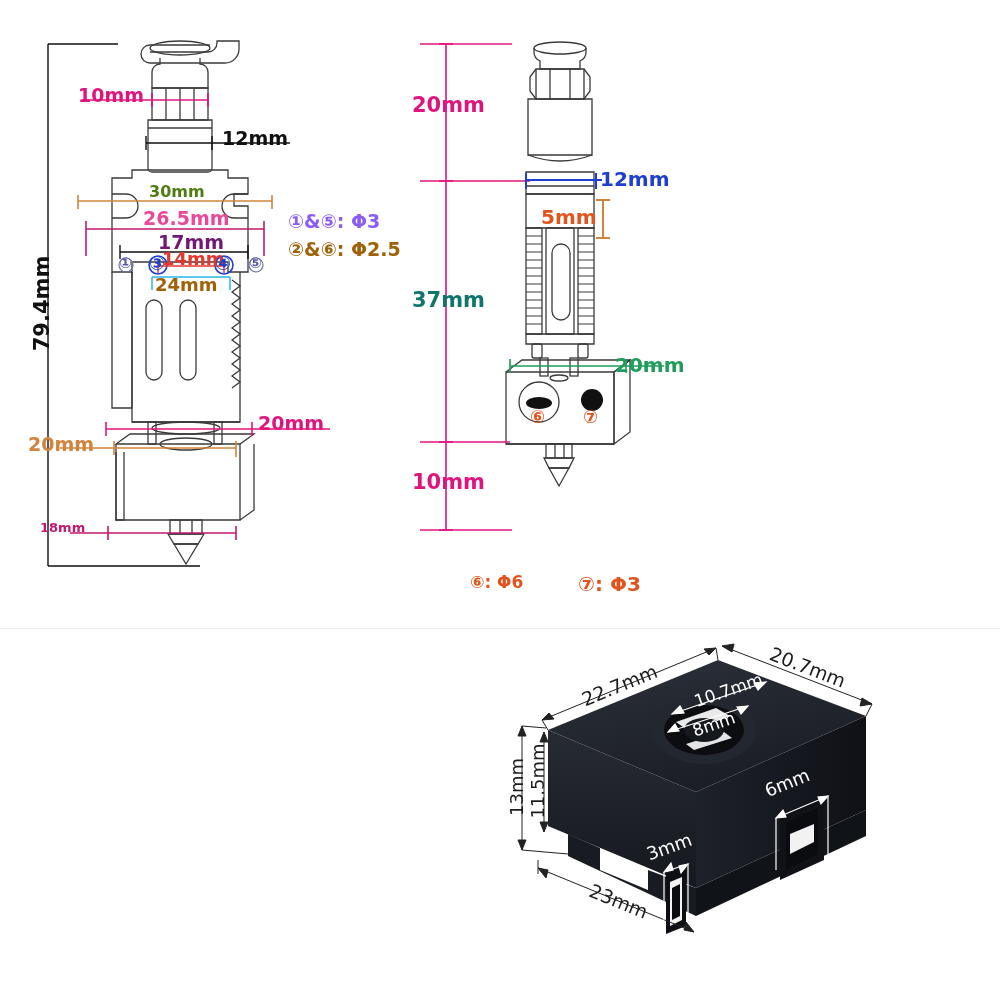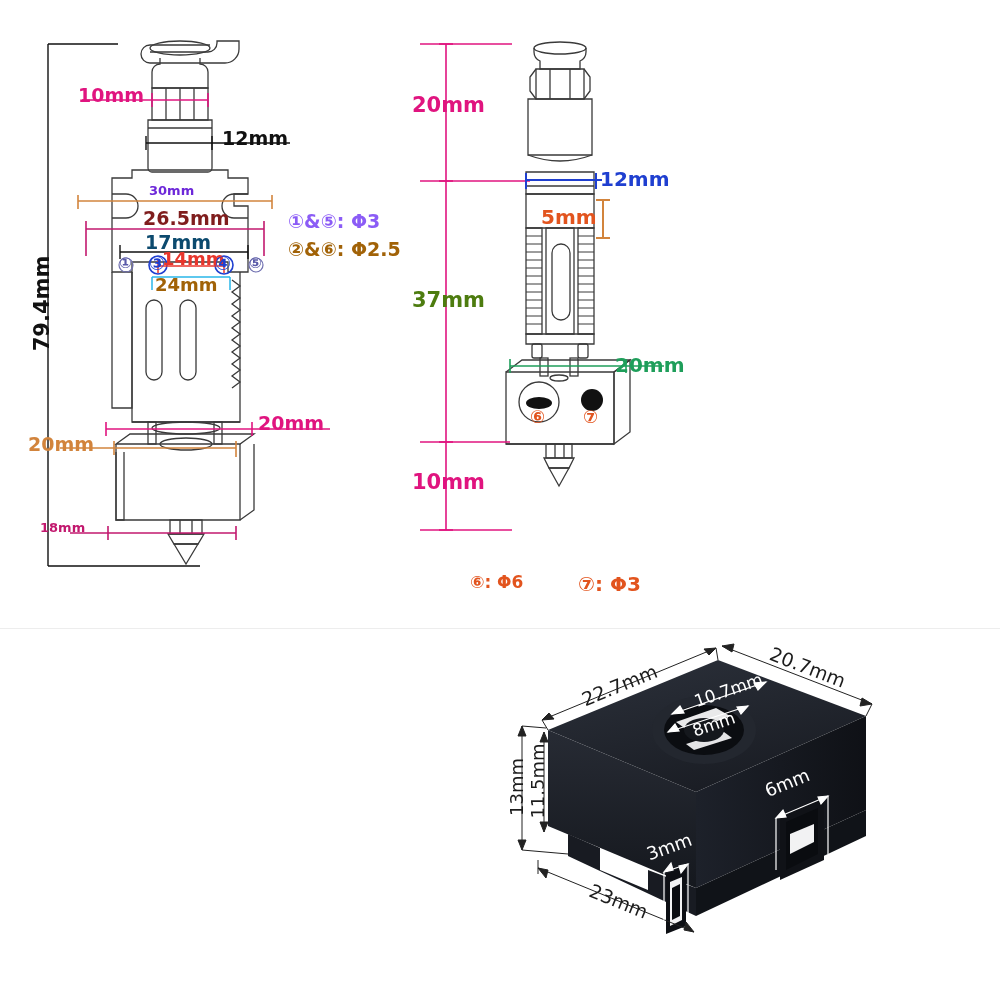--- a/index.html
+++ b/index.html
@@ -135,23 +135,23 @@
 
       <g stroke="#C2186E" stroke-width="1.6">
         <line x1="70" y1="533" x2="236" y2="533"></line>
         <line x1="108" y1="526" x2="108" y2="540"></line>
         <line x1="236" y1="526" x2="236" y2="540"></line>
       </g>
     </svg>
 
     <div class="lbl" style="left:78px;top:86px;font-size:19px;color:#E0147F;">10mm</div>
     <div class="lbl" style="left:222px;top:129px;font-size:19px;color:#111111;">12mm</div>
-    <div class="lbl" style="left:149px;top:184px;font-size:13px;color:#6d28d9;">30mm</div>
-    <div class="lbl" style="left:143px;top:209px;font-size:19px;color:#7f1d1d;">26.5mm</div>
-    <div class="lbl" style="left:145px;top:233px;font-size:19px;color:#0c4a6e;">17mm</div>
+    <div class="lbl" style="left:149px;top:184px;font-size:16px;color:#4d7c0f;">30mm</div>
+    <div class="lbl" style="left:143px;top:209px;font-size:19px;color:#ec4899;">26.5mm</div>
+    <div class="lbl" style="left:158px;top:233px;font-size:19px;color:#701a75;">17mm</div>
     <div class="lbl" style="left:162px;top:250px;font-size:18px;color:#E8352B;">14mm</div>
     <div class="lbl" style="left:155px;top:276px;font-size:18px;color:#a16207;">24mm</div>
     <div class="lbl" style="left:258px;top:414px;font-size:19px;color:#E0147F;">20mm</div>
     <div class="lbl" style="left:28px;top:435px;font-size:19px;color:#D2843C;">20mm</div>
     <div class="lbl" style="left:40px;top:521px;font-size:13px;color:#C2186E;">18mm</div>
     <div class="lbl" style="left:-5px;top:293px;font-size:21px;color:#111111;transform:rotate(-90deg);transform-origin:center;">79.4mm</div>
 
     <div class="lbl" style="left:119px;top:256px;font-size:15px;color:#5a5aa8;">①</div>
     <div class="lbl" style="left:149px;top:254px;font-size:19px;color:#1F3FD0;">③</div>
     <div class="lbl" style="left:215px;top:254px;font-size:19px;color:#1F3FD0;">④</div>
@@ -264,21 +264,21 @@
       </g>
 
       <g stroke="#1E9E5A" stroke-width="1.6">
         <line x1="110" y1="366" x2="264" y2="366"></line>
         <line x1="110" y1="359" x2="110" y2="373"></line>
         <line x1="226" y1="359" x2="226" y2="373"></line>
       </g>
     </svg>
 
     <div class="lbl" style="left:12px;top:95px;font-size:21px;color:#E0147F;">20mm</div>
-    <div class="lbl" style="left:12px;top:290px;font-size:21px;color:#4d7c0f;">37mm</div>
+    <div class="lbl" style="left:12px;top:290px;font-size:21px;color:#0f766e;">37mm</div>
     <div class="lbl" style="left:12px;top:472px;font-size:21px;color:#E0147F;">10mm</div>
     <div class="lbl" style="left:200px;top:169px;font-size:20px;color:#1F3FD0;">12mm</div>
     <div class="lbl" style="left:141px;top:207px;font-size:20px;color:#E2541E;">5mm</div>
     <div class="lbl" style="left:215px;top:355px;font-size:20px;color:#1E9E5A;">20mm</div>
 
     <div class="lbl" style="left:130px;top:408px;font-size:18px;color:#E2541E;">⑥</div>
     <div class="lbl" style="left:183px;top:408px;font-size:18px;color:#E2541E;">⑦</div>
 
     <div class="lbl" style="left:70px;top:574px;font-size:17px;color:#E2541E;">⑥:  Φ6</div>
     <div class="lbl" style="left:178px;top:574px;font-size:20px;color:#E2541E;text-align:right;">⑦:  Φ3</div>

